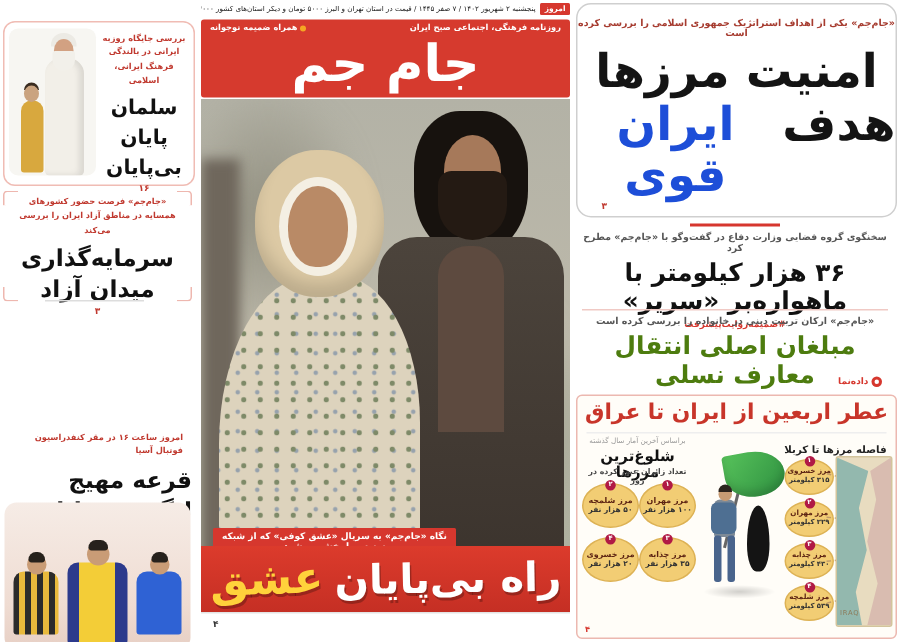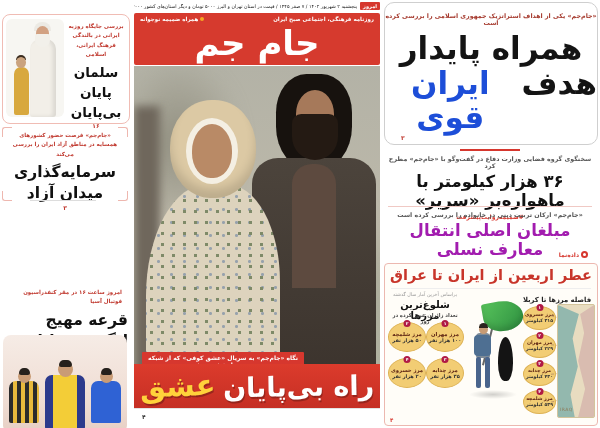--- a/index.html
+++ b/index.html
@@ -98,21 +98,21 @@
   .lead-t2 .red{color:#1d4ed8}
   .lead-page{position:absolute;left:16px;bottom:3px}
   .red-divider{position:absolute;left:460px;top:149px;width:60px;height:2px;background:#d6372e}
   .sat{position:absolute;left:384px;top:155px;width:212px;text-align:center}
   .sat-kicker{font-size:6.3px;color:#555;font-weight:700}
   .sat-title{font-size:16.5px;font-weight:900;color:#111;margin-top:3px}
   .sat-tag{font-size:6px;color:#d6372e;font-weight:700;margin-top:3px}
   .thin-rule{position:absolute;left:388px;top:206px;width:204px;height:1px;background:#f0c9c4}
   .rel{position:absolute;left:384px;top:211px;width:212px;height:50px;text-align:center}
   .rel-kicker{font-size:6.3px;color:#555;font-weight:700}
-  .rel-title{font-size:16.5px;font-weight:900;color:#a21caf;margin-top:3px}
+  .rel-title{font-size:16.5px;font-weight:900;color:#4d7c0f;margin-top:3px}
   .rel-label{position:absolute;right:8px;top:40px;display:flex;align-items:center;gap:2px}
   .rel-label .ic{width:7px;height:7px;border-radius:50%;background:#d6372e;position:relative}
   .rel-label .ic::after{content:"";position:absolute;left:2px;top:2px;width:3px;height:3px;border-radius:50%;background:#fff}
   .rel-label .tx{font-size:6px;color:#d6372e;font-weight:700}
 
   
   .ig{position:absolute;left:384px;top:263px;width:212px;height:161px;border:1px solid #ecb8b0;border-radius:4px;overflow:hidden;background:#fffdf8}
   .ig-title{text-align:center;font-size:14.5px;font-weight:900;color:#c8352a;margin-top:3px}
   .ig-rule{position:absolute;left:6px;right:6px;top:24px;height:1px;background:#eee}
   .ig-note{position:absolute;left:2px;top:28px;width:76px;font-size:4.8px;color:#999;text-align:center}
@@ -260,21 +260,21 @@
     <div class="poster">
       <span class="poster-main">راه بی‌پایان</span>
       <span class="poster-accent">عشق</span>
     </div>
     <div class="poster-footer"></div>
     <div class="poster-page">۴</div>
   </div>
 
   <div class="lead-box">
     <div class="lead-kicker">«جام‌جم» یکی از اهداف استراتژیک جمهوری اسلامی را بررسی کرده است</div>
-    <div class="lead-t1">همراه پایدار</div>
+    <div class="lead-t1">امنیت مرزها</div>
     <div class="lead-t2">
       <span class="blk">هدف</span>
       <span class="red">ایران قوی</span>
     </div>
     <div class="pagenum lead-page">۳</div>
   </div>
 
   <div class="red-divider"></div>
 
   <div class="sat">

